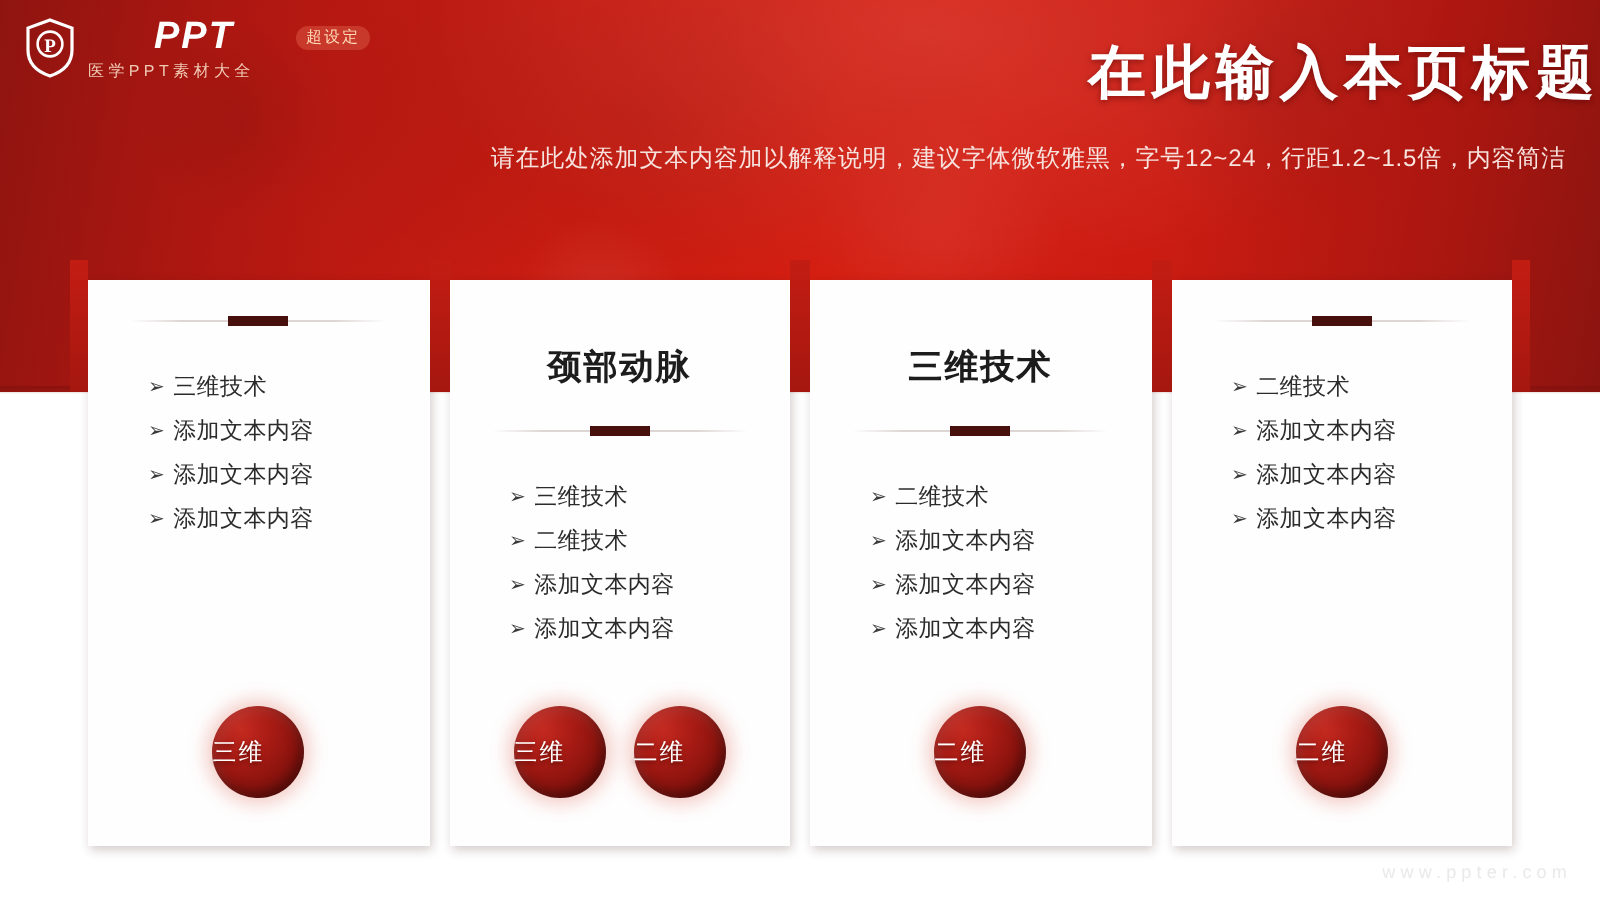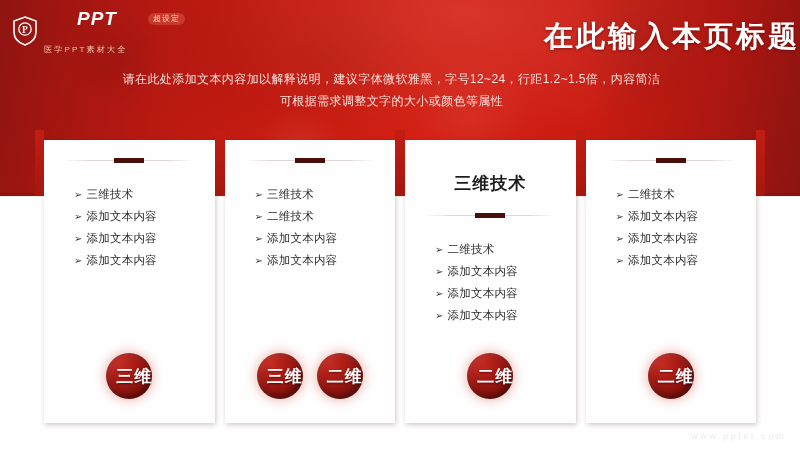--- a/index.html
+++ b/index.html
@@ -93,21 +93,21 @@
     padding: 2px 5px 2px 5px;
     border-radius: 7px;
     letter-spacing: 1px;
     white-space: nowrap;
     margin-left: 26px;
   }
   .logo-sub {
     font-size: 8px;
     color: #f0c9b4;
     letter-spacing: 2.2px;
-    margin-top: 18px;
+    margin-top: 4px;
     white-space: nowrap;
   }
 
   
   .page-title {
     position: absolute;
     left: 0;
     top: 17px;
     width: 800px;
     text-align: right;
@@ -116,21 +116,21 @@
     color: #ffffff;
     letter-spacing: 3px;
     text-shadow: 0 1px 3px rgba(80,5,5,0.55);
     z-index: 5;
   }
   .subtitle {
     position: absolute;
     left: 0;
     top: 68px;
     width: 783px;
-    text-align: center;
+    text-align: right;
     font-size: 12px;
     color: #f7e2dd;
     line-height: 1.85;
     letter-spacing: 0.4px;
     z-index: 5;
   }
   .subtitle div { white-space: nowrap; }
 
   
   .cards {
@@ -214,31 +214,30 @@
     display: flex;
     justify-content: center;
     gap: 14px;
   }
   .ball {
     width: 46px;
     height: 46px;
     border-radius: 50%;
     display: flex;
     align-items: center;
-    justify-content: flex-end;
-    font-size: 17px;
+    justify-content: flex-start;
+    font-size: 12px;
     color: #ffffff;
     letter-spacing: 1px;
     background:
       radial-gradient(circle at 32% 26%, #c42a20 0%, #a81b14 32%, #8a130e 62%, #5e0c09 100%);
     box-shadow:
       0 0 9px 3px rgba(226,120,105,0.38),
       inset -2px -3px 6px rgba(0,0,0,0.35),
       inset 2px 3px 7px rgba(255,255,255,0.10);
-    font-weight: bold;
   }
   .ball span { text-shadow: 0 1px 2px rgba(40,2,2,0.6); }
 
   
   .footer-url {
     position: absolute;
     right: 14px;
     bottom: 9px;
     font-size: 9px;
     color: #e9e9e9;
@@ -268,21 +267,20 @@
         <span class="logo-badge">超设定</span>
       </div>
       <div class="logo-sub">医学PPT素材大全</div>
     </div>
   </div>
 
   <div class="page-title">在此输入本页标题</div>
 
   <div class="subtitle">
     <div>请在此处添加文本内容加以解释说明，建议字体微软雅黑，字号12~24，行距1.2~1.5倍，内容简洁</div>
-    <div>可根据需求调整文字的大小或颜色等属性</div>
   </div>
 
   <div class="cards">
 
     <div class="card">
       <div class="card-accent-left"></div>
       <div class="card-accent-right"></div>
       <div class="card-divider"></div>
       <ul class="bullets">
         <li>
@@ -305,20 +303,21 @@
       <div class="circles">
         <div class="ball">
             <span>三维</span>
           </div>
       </div>
     </div>
 
     <div class="card">
       <div class="card-accent-left"></div>
       <div class="card-accent-right"></div>
+      <div class="card-title">颈部动脉</div>
       <div class="card-divider"></div>
       <ul class="bullets">
         <li>
             <span class="bullet-marker">➢</span>
             <span>三维技术</span>
           </li>
         <li>
             <span class="bullet-marker">➢</span>
             <span>二维技术</span>
           </li>

